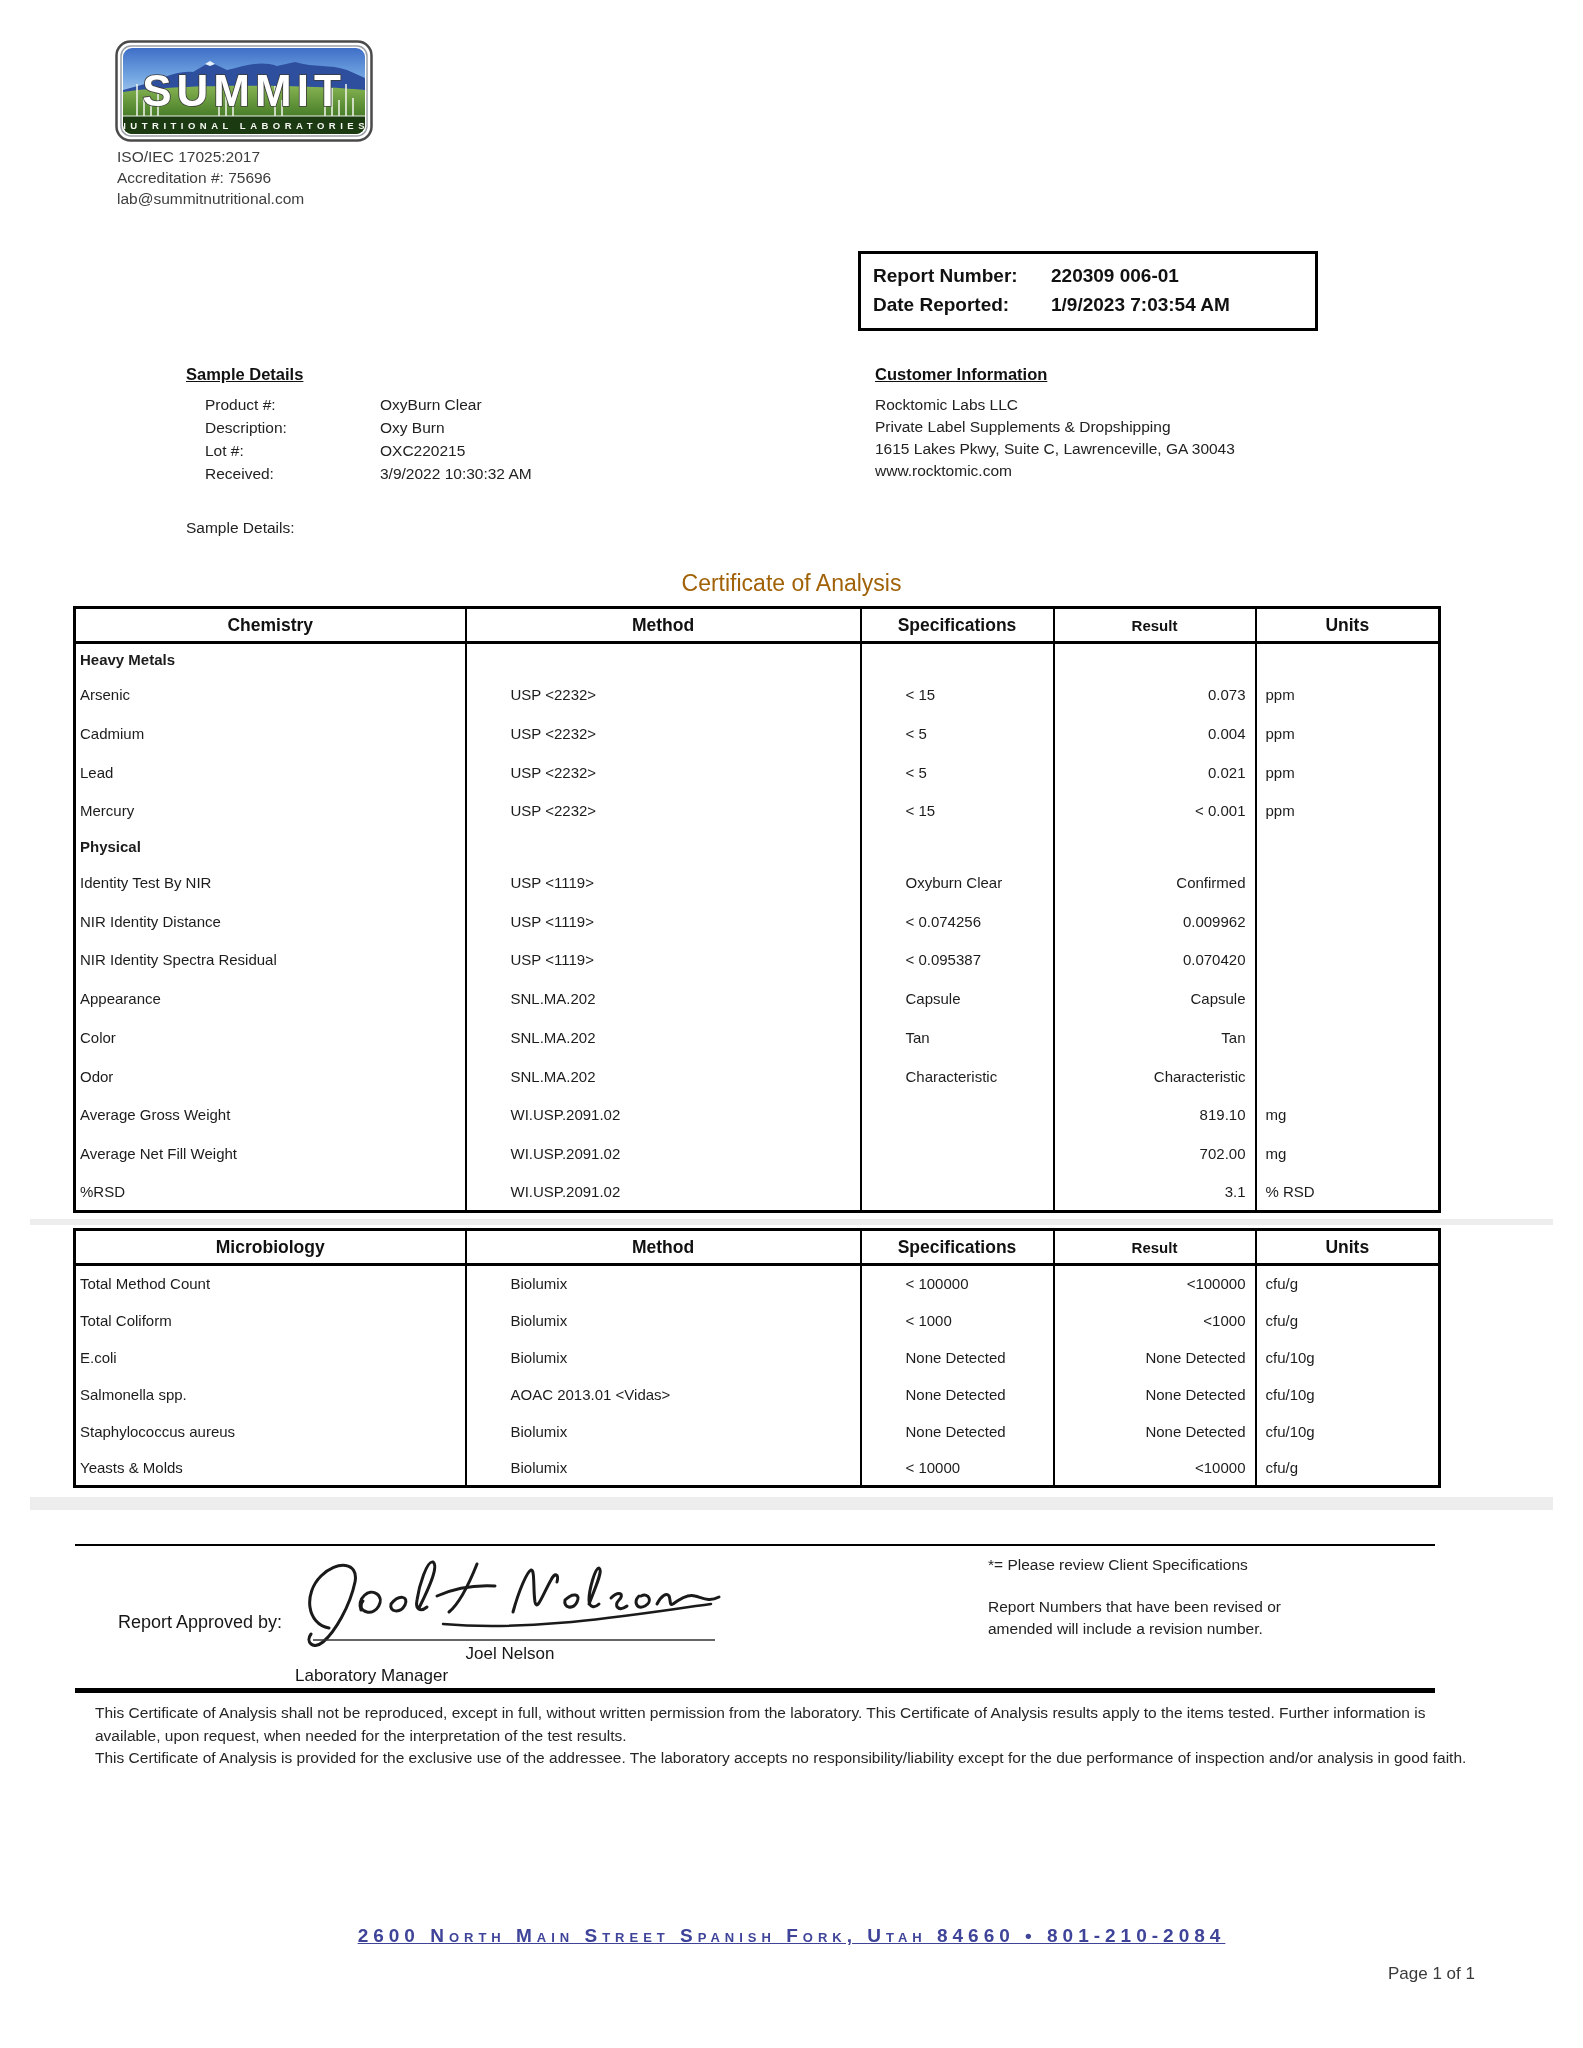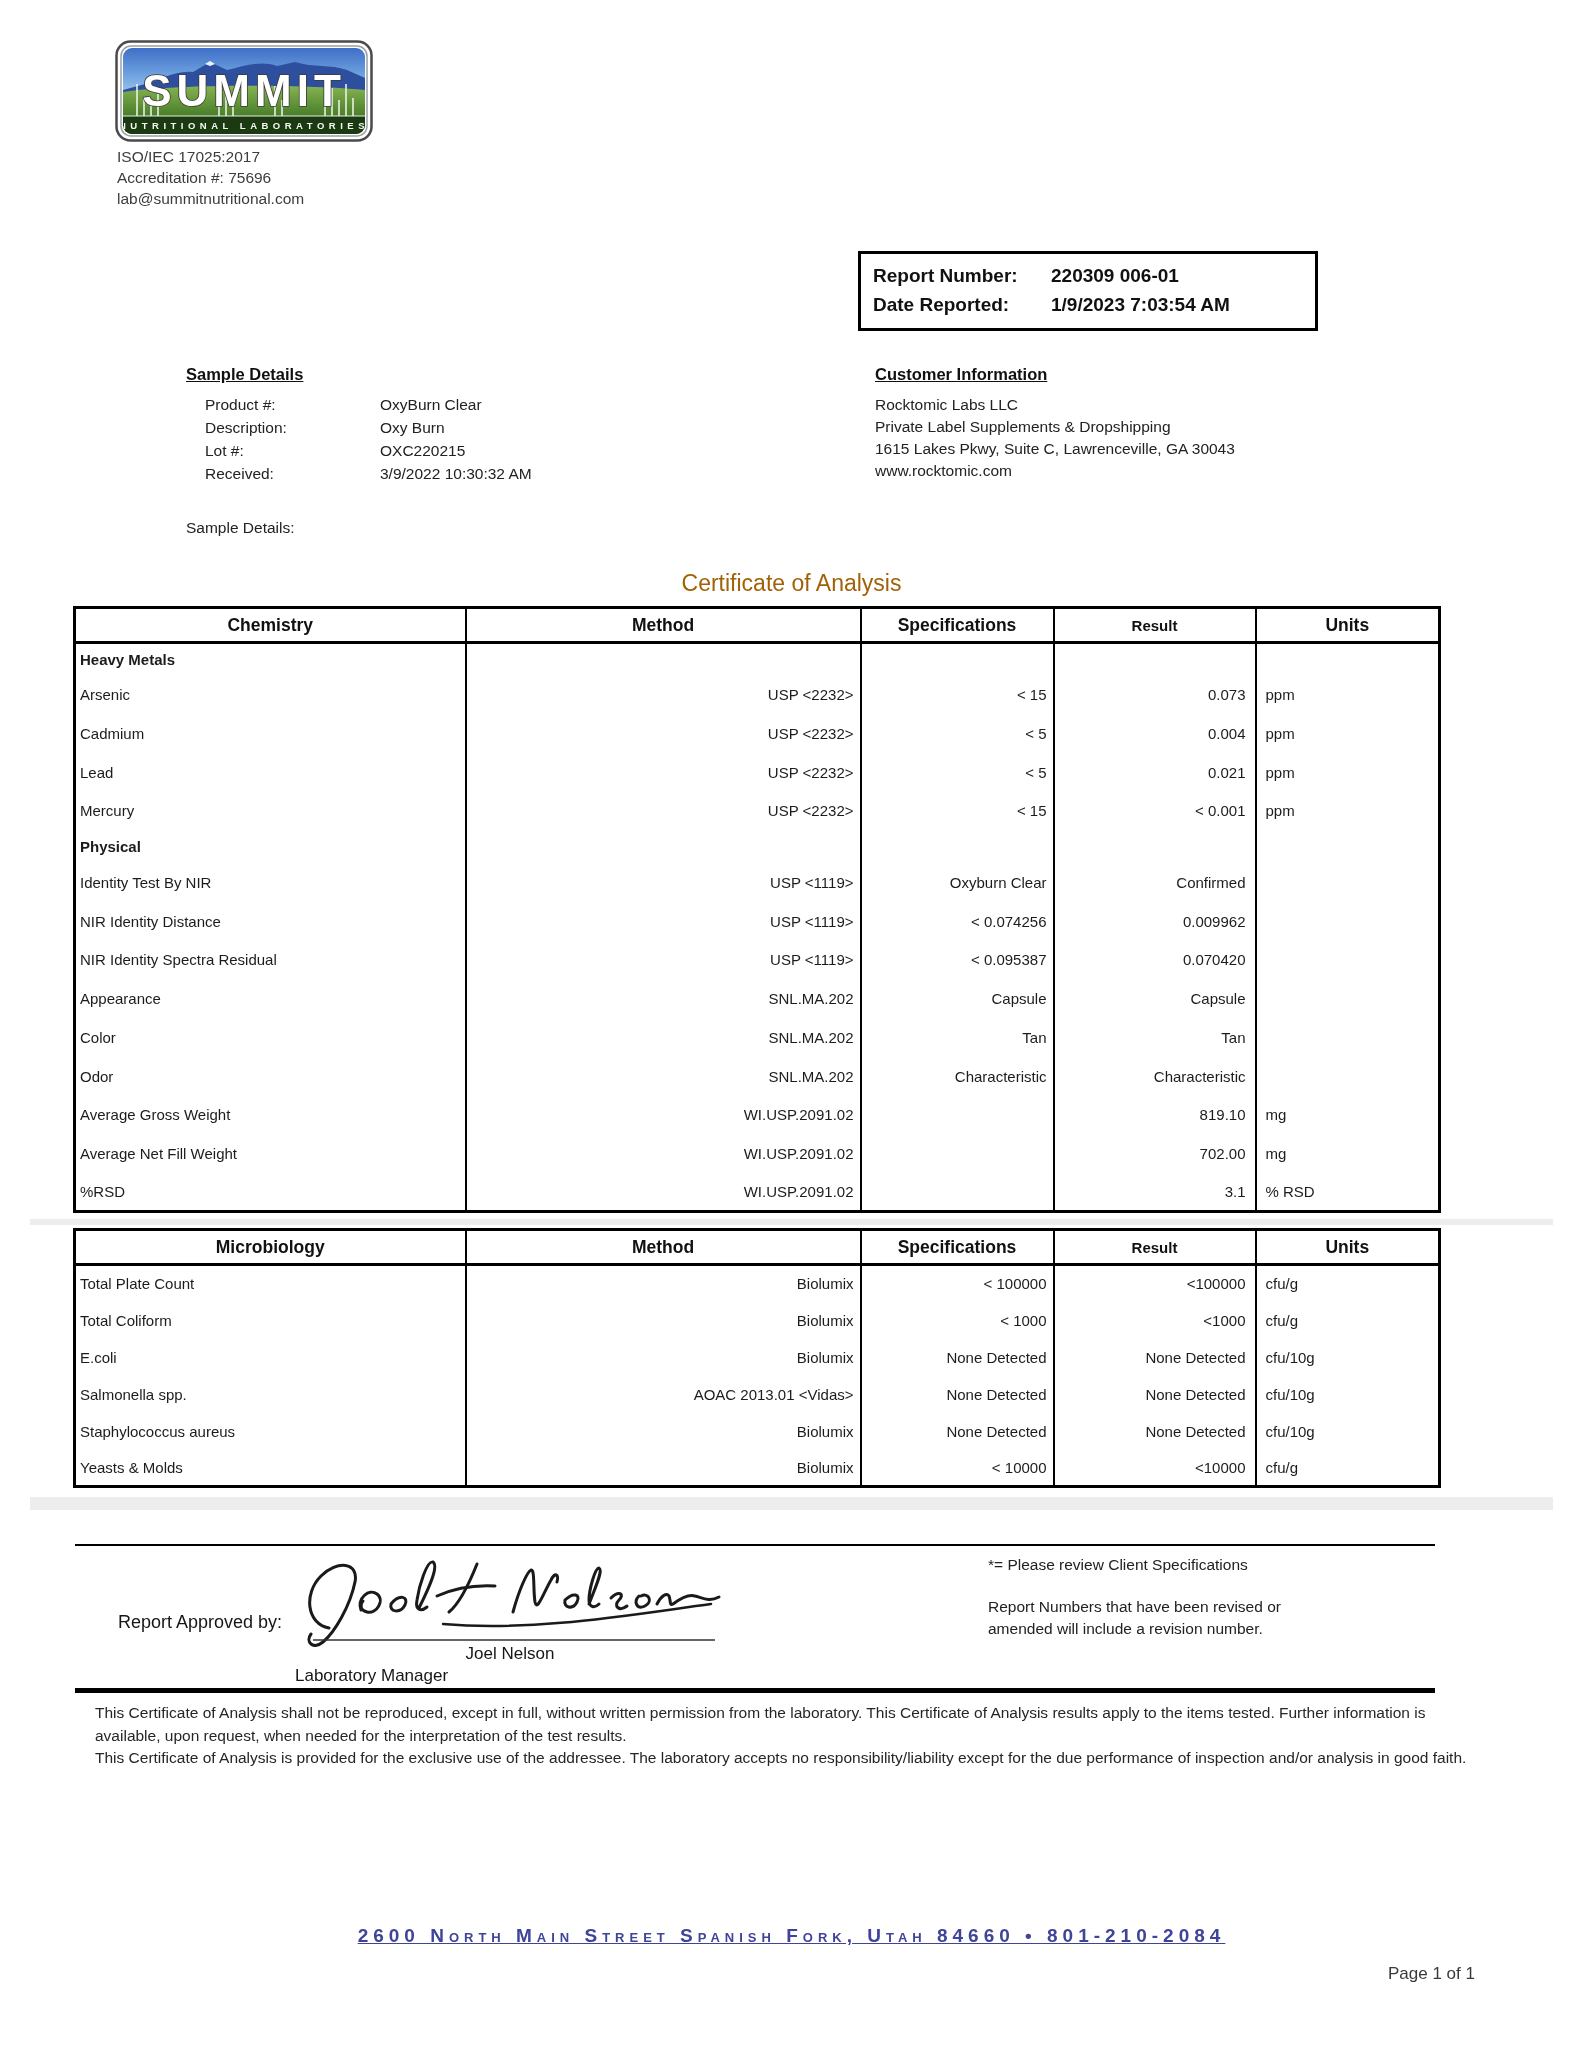--- a/index.html
+++ b/index.html
@@ -35,21 +35,21 @@
   .coa-table col.w2 { width:193px; } .coa-table col.w3 { width:202px; }
   .coa-table col.w4 { width:184px; }
   .coa-table th, .coa-table td { border-left:2px solid #000; padding:0 6px;
     overflow:hidden; white-space:nowrap; vertical-align:middle; }
   .coa-table th:first-child, .coa-table td:first-child { border-left:none; }
   .coa-table thead th { border-bottom:3px solid #000; height:35px; font-size:17.5px;
     font-weight:bold; text-align:center; color:#111; }
   .coa-table thead th.hdr-result { font-size:15px; }
   .coa-table td { font-size:15px; color:#1c1c1c; }
   .coa-table td.c0 { text-align:left; padding-left:4px; }
-  .coa-table td.c1, .coa-table td.c2 { text-align:right;padding-left:44px; }
+  .coa-table td.c1, .coa-table td.c2 { text-align:left;padding-left:44px; }
   .coa-table td.c3 { text-align:right; padding-right:9px; }
   .coa-table td.c4 { text-align:left; padding-left:9px; }
   .coa-table tr.section-row td { font-weight:bold; height:33px; }
   #chem-table { top:606px; }
   #chem-table tr.data-row td { height:38.7px; }
   #micro-table { top:1228px; }
   #micro-table tr.data-row td { height:37px; }
   .gray-strip { position:absolute; left:30px; width:1523px; background:#ededed; }
   #strip1 { top:1219px; height:6px; }
   #strip2 { top:1497px; height:13px; }
@@ -311,21 +311,21 @@
         <tr id="micro-head-row">
           <th>Microbiology</th>
           <th>Method</th>
           <th>Specifications</th>
           <th class="hdr-result">Result</th>
           <th>Units</th>
         </tr>
       </thead>
     <tbody id="micro-body">
         <tr class="data-row">
-          <td class="c0">Total Plate Count</td>
+          <td class="c0">Total Method Count</td>
           <td class="c1">Biolumix</td>
           <td class="c2">&lt; 100000</td>
           <td class="c3">&lt;100000</td>
           <td class="c4">cfu/g</td>
         </tr>
         <tr class="data-row">
           <td class="c0">Total Coliform</td>
           <td class="c1">Biolumix</td>
           <td class="c2">&lt; 1000</td>
           <td class="c3">&lt;1000</td>

